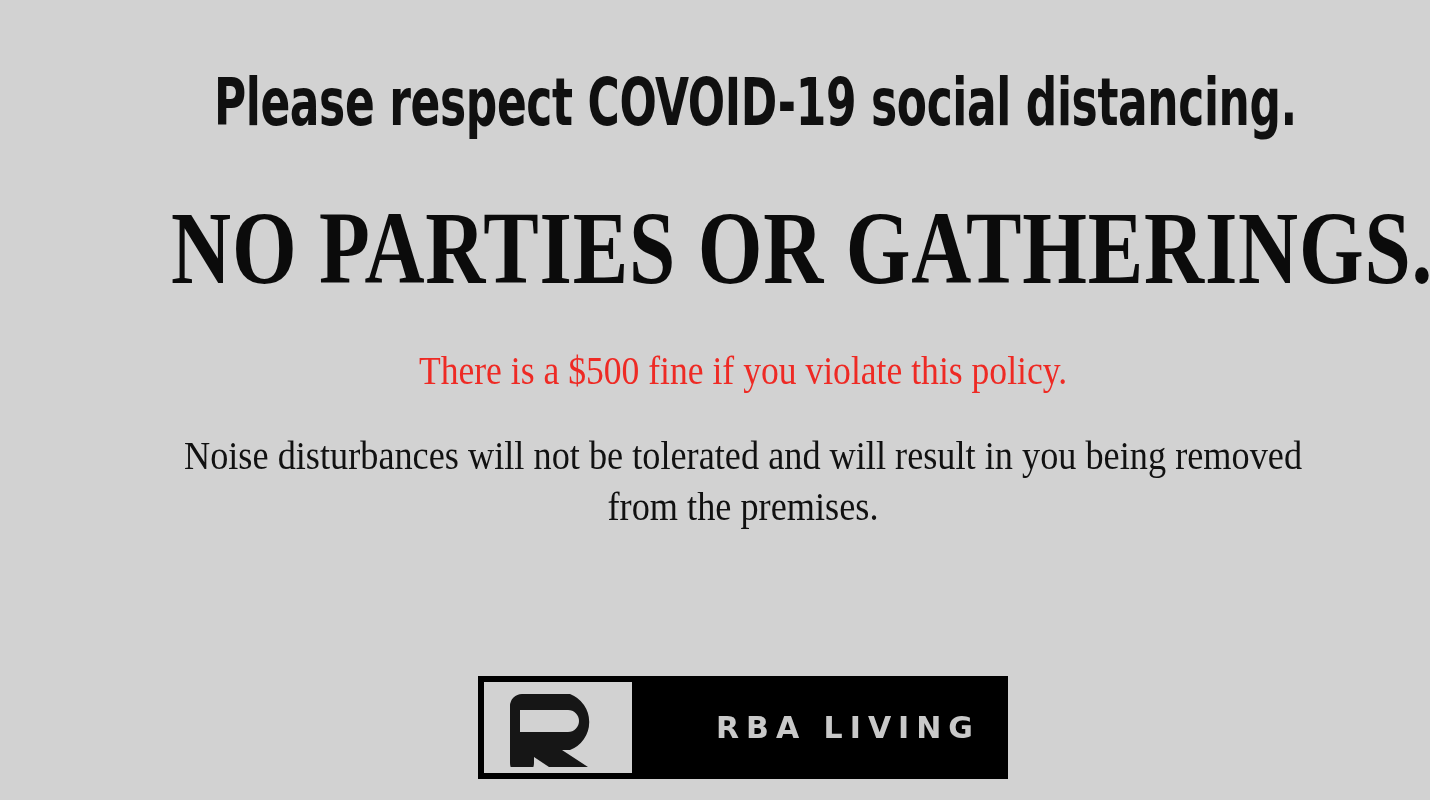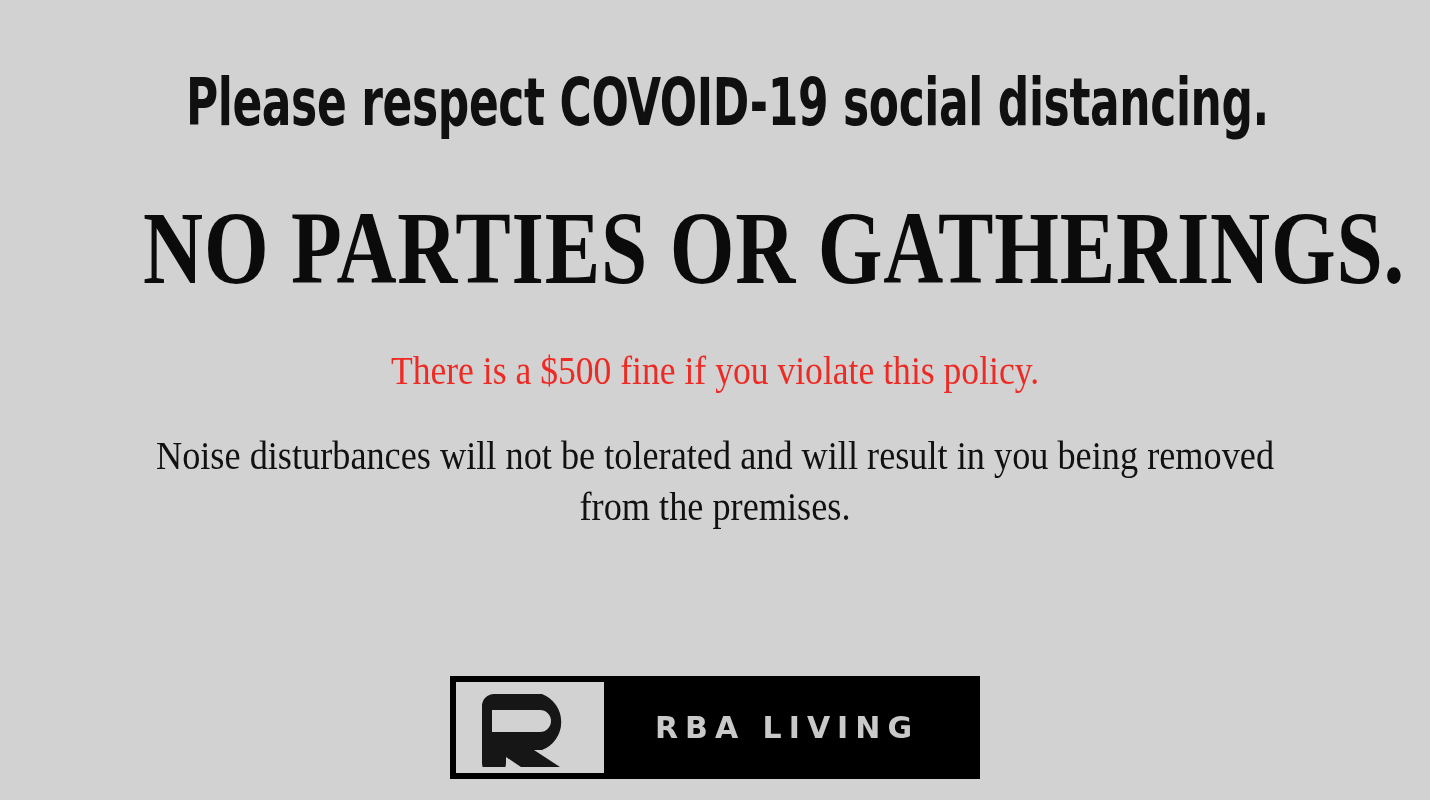--- a/index.html
+++ b/index.html
@@ -13,20 +13,21 @@
     background: #d2d2d2;
     font-family: "Liberation Serif", serif;
   }
 
   #poster {
     position: relative;
     width: 1292px;
     height: 800px;
     background: #d2d2d2;
     box-sizing: border-box;
+    margin-left: 28px;
   }
 
   
   .distancing-line {
     position: absolute;
     top: 70px;
     left: 0;
     width: 1430px;
     text-align: center;
     font-family: "Liberation Sans Narrow", "DejaVu Sans Condensed", "Liberation Sans", sans-serif;
@@ -112,21 +113,21 @@
     align-items: center;
     justify-content: center;
     flex: 0 0 auto;
     overflow: hidden;
   }
   .logo-mark svg {
     display: block;
   }
   .logo-wordmark {
     flex: 1 1 auto;
-    text-align: center;
+    text-align: right;
     color: #c9c9c9;
     font-family: "DejaVu Sans", "Liberation Sans", sans-serif;
     font-weight: 700;
     font-size: 30px;
     letter-spacing: 7px;
     padding-left: 18px;
     padding-right: 22px;
     white-space: nowrap;
   }
 </style>

